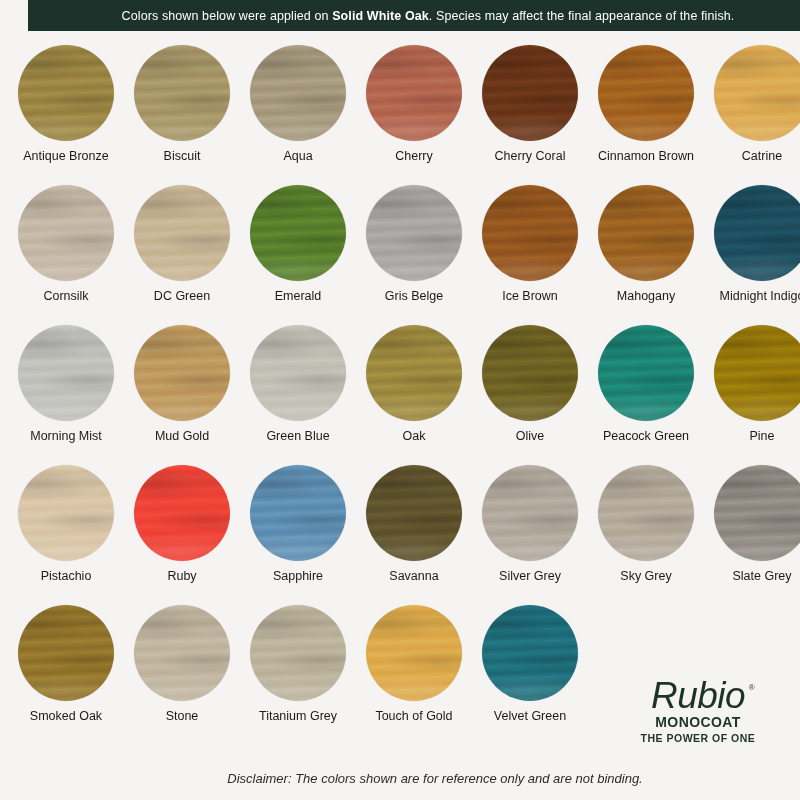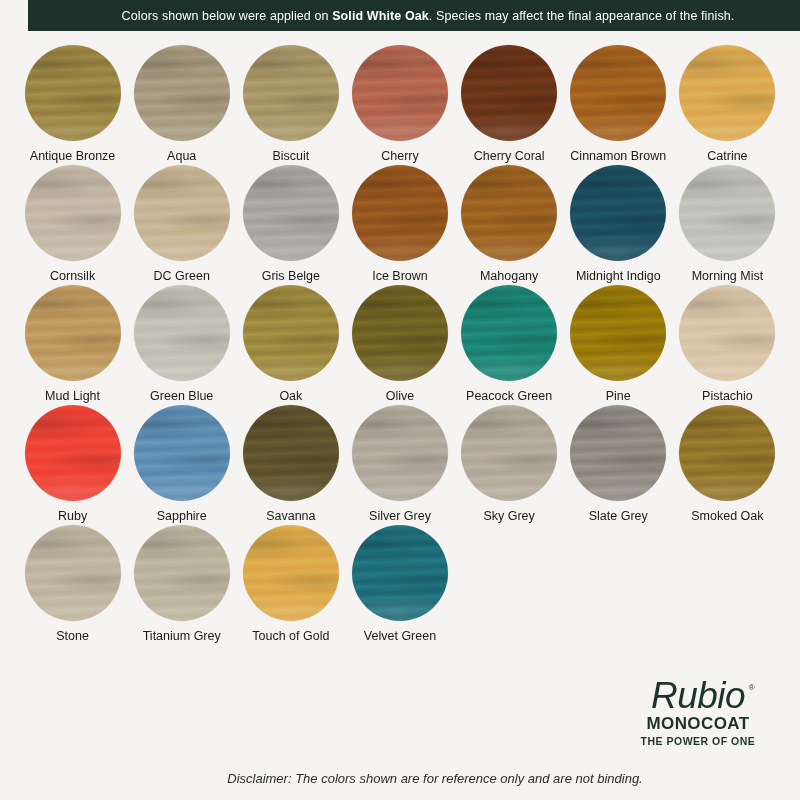--- a/index.html
+++ b/index.html
@@ -38,20 +38,21 @@
 
   
   #swatch-grid {
     width: 800px;
     padding: 14px 18px 0 18px;
     display: grid;
     grid-template-columns: repeat(7, 1fr);
     grid-auto-rows: 120px;
     row-gap: 0px;
     column-gap: 0px;
+    gap: 20px;
   }
 
   .swatch-cell {
     display: flex;
     flex-direction: column;
     align-items: center;
     justify-content: flex-start;
   }
 
   .swatch-disc {
@@ -133,21 +134,21 @@
     font-size: 8px;
     font-style: normal;
     vertical-align: super;
     position: absolute;
     right: -9px;
     top: 6px;
   }
   #logo-mono {
     font-family: "Liberation Sans", sans-serif;
     font-weight: bold;
-    font-size: 17px;
+    font-size: 14px;
     letter-spacing: 0.4px;
     line-height: 1.05;
     margin-top: 1px;
   }
   #logo-tagline {
     font-family: "Liberation Sans", sans-serif;
     font-weight: bold;
     font-size: 10.5px;
     letter-spacing: 0.5px;
     margin-top: 2px;
@@ -173,28 +174,28 @@
     <span>Colors shown below were applied on </span><span class="bold">Solid White Oak</span><span>. Species may affect the final appearance of the finish.</span>
   </div>
 </div>
 
 <div id="swatch-grid">
     <div class="swatch-cell">
       <div class="swatch-disc" style="background: rgb(156, 134, 68);"></div>
       <div class="swatch-label">Antique Bronze</div>
     </div>
     <div class="swatch-cell">
+      <div class="swatch-disc" style="background: rgb(168, 151, 104);"></div>
+      <div class="swatch-label">Biscuit</div>
+    </div>
+    <div class="swatch-cell">
       <div class="swatch-disc" style="background: rgb(167, 154, 126);"></div>
       <div class="swatch-label">Aqua</div>
     </div>
     <div class="swatch-cell">
-      <div class="swatch-disc" style="background: rgb(168, 151, 104);"></div>
-      <div class="swatch-label">Biscuit</div>
-    </div>
-    <div class="swatch-cell">
       <div class="swatch-disc" style="background: rgb(180, 102, 79);"></div>
       <div class="swatch-label">Cherry</div>
     </div>
     <div class="swatch-cell">
       <div class="swatch-disc" style="background: rgb(107, 53, 24);"></div>
       <div class="swatch-label">Cherry Coral</div>
     </div>
     <div class="swatch-cell">
       <div class="swatch-disc" style="background: rgb(164, 98, 31);"></div>
       <div class="swatch-label">Cinnamon Brown</div>
@@ -205,20 +206,24 @@
     </div>
     <div class="swatch-cell">
       <div class="swatch-disc" style="background: rgb(197, 184, 166);"></div>
       <div class="swatch-label">Cornsilk</div>
     </div>
     <div class="swatch-cell">
       <div class="swatch-disc" style="background: rgb(200, 182, 149);"></div>
       <div class="swatch-label">DC Green</div>
     </div>
     <div class="swatch-cell">
+      <div class="swatch-disc" style="background: rgb(88, 128, 44);"></div>
+      <div class="swatch-label">Emerald</div>
+    </div>
+    <div class="swatch-cell">
       <div class="swatch-disc" style="background: rgb(169, 166, 164);"></div>
       <div class="swatch-label">Gris Belge</div>
     </div>
     <div class="swatch-cell">
       <div class="swatch-disc" style="background: rgb(150, 87, 31);"></div>
       <div class="swatch-label">Ice Brown</div>
     </div>
     <div class="swatch-cell">
       <div class="swatch-disc" style="background: rgb(156, 98, 33);"></div>
       <div class="swatch-label">Mahogany</div>
@@ -226,21 +231,21 @@
     <div class="swatch-cell">
       <div class="swatch-disc" style="background: rgb(29, 79, 97);"></div>
       <div class="swatch-label">Midnight Indigo</div>
     </div>
     <div class="swatch-cell">
       <div class="swatch-disc" style="background: rgb(194, 194, 189);"></div>
       <div class="swatch-label">Morning Mist</div>
     </div>
     <div class="swatch-cell">
       <div class="swatch-disc" style="background: rgb(191, 154, 95);"></div>
-      <div class="swatch-label">Mud Light</div>
+      <div class="swatch-label">Mud Gold</div>
     </div>
     <div class="swatch-cell">
       <div class="swatch-disc" style="background: rgb(195, 192, 182);"></div>
       <div class="swatch-label">Green Blue</div>
     </div>
     <div class="swatch-cell">
       <div class="swatch-disc" style="background: rgb(158, 138, 63);"></div>
       <div class="swatch-label">Oak</div>
     </div>
     <div class="swatch-cell">

